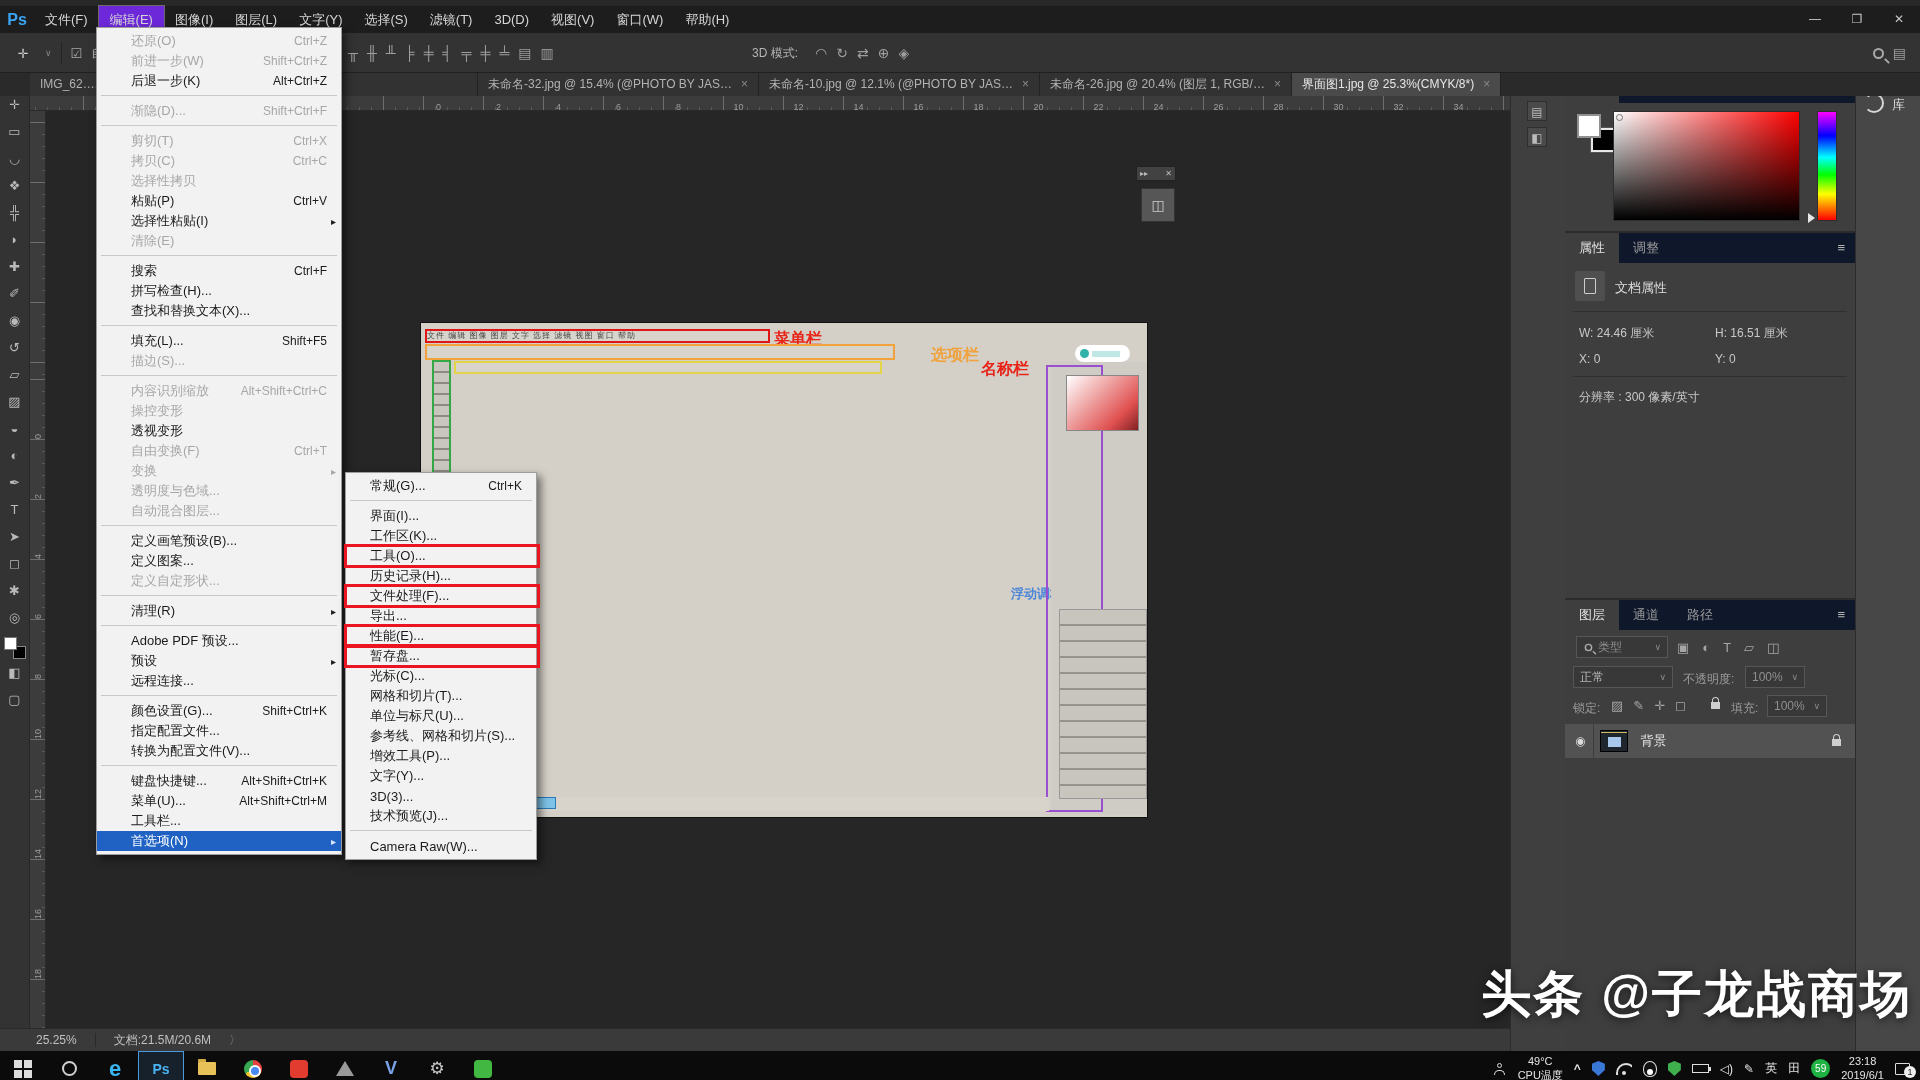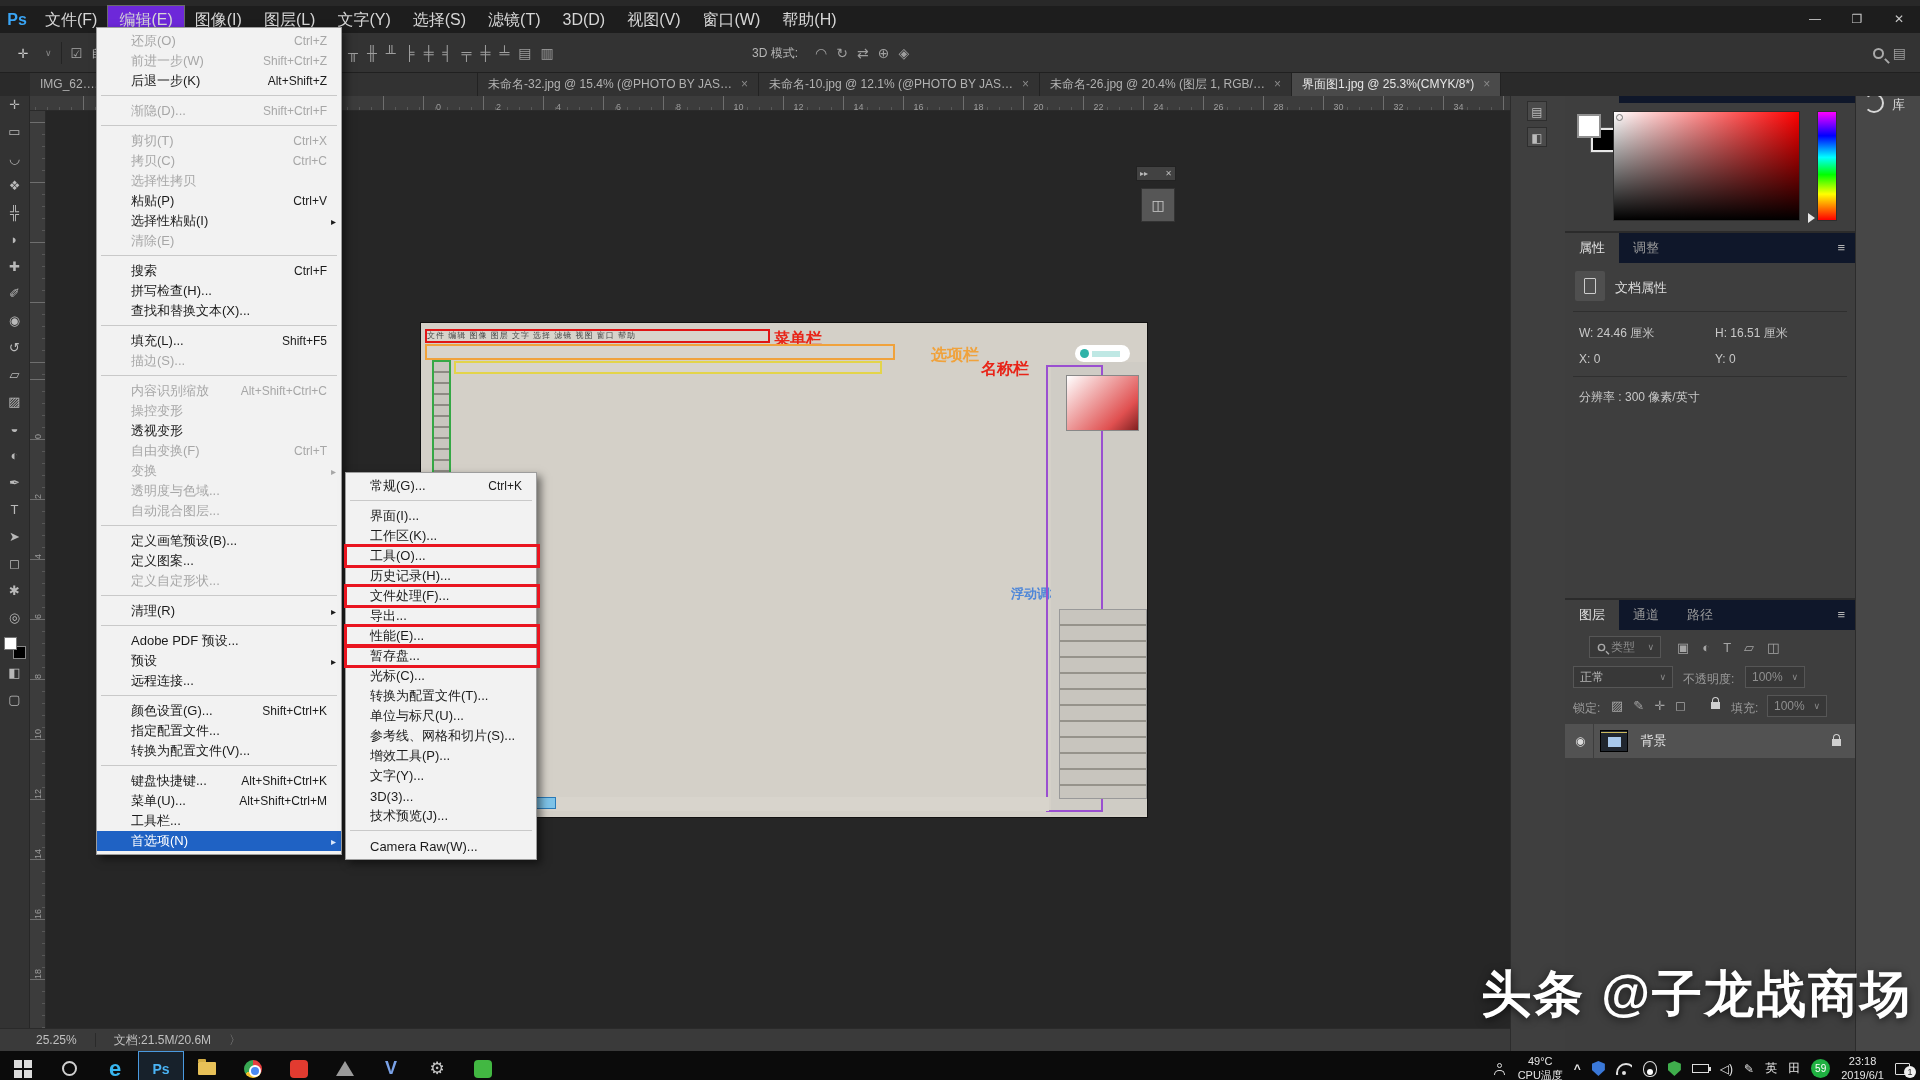--- a/index.html
+++ b/index.html
@@ -4,21 +4,21 @@
 <style>
   * { margin:0; padding:0; box-sizing:border-box; }
   html,body { width:1920px; height:1080px; overflow:hidden; background:#282828;
     font-family:"Liberation Sans","DejaVu Sans",sans-serif; }
   .abs { position:absolute;margin-top:6px; }
 
   
   #menubar { left:0; top:0; width:1920px; height:27px; background:#1d1d1d;
     display:flex; align-items:center; z-index:20; }
   #ps-logo { color:#3aa5f5; font-weight:bold; font-size:16px; width:34px; text-align:center; }
-  .mb-item { color:#d6d6d6; font-size:16px; height:27px; line-height:27px; padding:0 11px; }
+  .mb-item { color:#d6d6d6; font-size:13px; height:27px; line-height:27px; padding:0 11px; }
   .mb-item.active { background:#6d28d9; outline:1px solid #6a6a6a; }
   #win-controls { margin-left:auto; display:flex; }
   .wc { width:42px; height:27px; color:#c8c8c8; font-size:12px; text-align:center; line-height:27px; }
 
   #optionsbar { left:0; top:27px; width:1920px; height:40px; background:#333333;
     border-bottom:1px solid #202020; z-index:10; }
   .ob-g { position:absolute; top:0; height:40px; display:flex; align-items:center; gap:9px;
     color:#9f9f9f; font-size:14px; }
   .ob-sep { width:1px; height:22px; background:#242424; }
   .ob-check { color:#a8a8a8; font-size:13px; }
@@ -437,21 +437,21 @@
     </div>
 
     <div class="mi disabled">
       <span>前进一步(W)</span>
       <span class="sc">Shift+Ctrl+Z</span>
       <span class="arr"></span>
     </div>
 
     <div class="mi">
       <span>后退一步(K)</span>
-      <span class="sc">Alt+Shift+Z</span>
+      <span class="sc">Alt+Ctrl+Z</span>
       <span class="arr"></span>
     </div>
   <div class="mi-sep"></div>
     <div class="mi disabled">
       <span>渐隐(D)...</span>
       <span class="sc">Shift+Ctrl+F</span>
       <span class="arr"></span>
     </div>
   <div class="mi-sep"></div>
     <div class="mi disabled">
@@ -693,21 +693,21 @@
       <span>暂存盘...</span>
       <span class="sc"></span>
     </div>
 
     <div class="mi">
       <span>光标(C)...</span>
       <span class="sc"></span>
     </div>
 
     <div class="mi">
-      <span>转换为配置文件(T)...</span>
+      <span>网格和切片(T)...</span>
       <span class="sc"></span>
     </div>
 
     <div class="mi">
       <span>单位与标尺(U)...</span>
       <span class="sc"></span>
     </div>
 
     <div class="mi">
       <span>参考线、网格和切片(S)...</span>
@@ -782,21 +782,21 @@
     <span class="prow" style="left:14px;top:156px">分辨率 : 300 像素/英寸</span>
   </div>
 
   <div class="panel" style="top:527px;height:451px">
     <div class="ptabs">
       <span class="ptab active">图层</span>
       <span class="ptab">通道</span>
       <span class="ptab">路径</span>
       <span class="pmenu">≡</span>
     </div>
-    <div class="selbox" style="left:24px;top:36px;width:72px">
+    <div class="selbox" style="left:11px;top:36px;width:92px">
       <span class="mag" style="transform:scale(.7)"></span>
       <span class="dim" style="margin-left:4px">类型</span>
       <span class="cv">∨</span>
     </div>
     <div class="prow" style="left:112px;top:40px;display:flex;gap:13px">
 
     <span class="licon">▣</span>
         <span class="licon">◐</span>
         <span class="licon">T</span>
         <span class="licon">▱</span>

